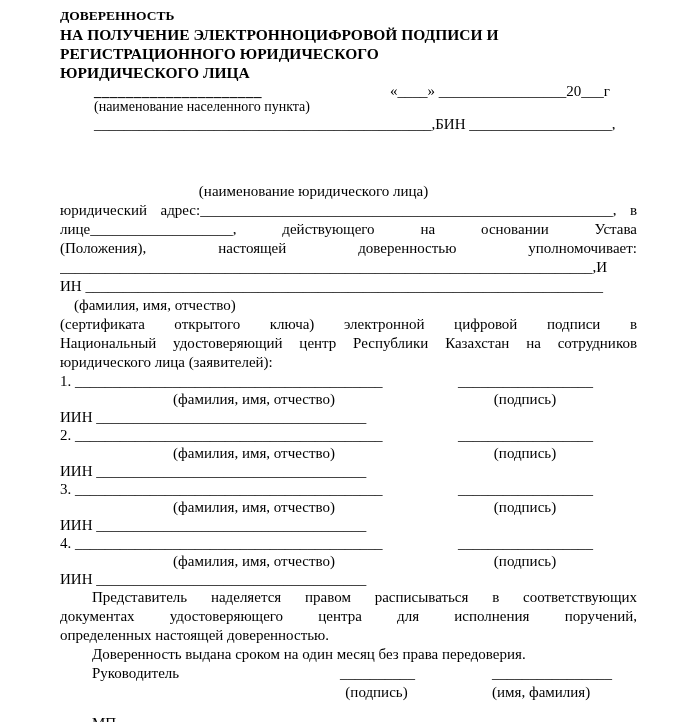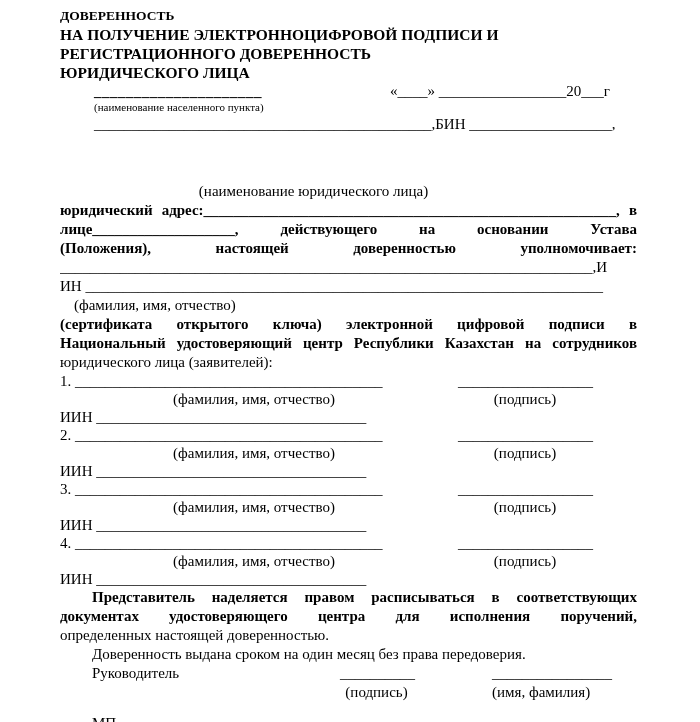--- a/index.html
+++ b/index.html
@@ -5,28 +5,28 @@
   html,body{margin:0;padding:0;background:#fff;}
   .page{
     width:700px;height:722px;box-sizing:border-box;
     background:#ffffff;color:#000000;
     font-family:"Liberation Serif","DejaVu Serif",serif;
     font-size:15px;
     padding:6px 63px 0 60px;
     overflow:hidden;
   }
   .line{height:19px;line-height:19px;white-space:nowrap;overflow:hidden;}
-  .wrapline{height:19px;line-height:19px;overflow:hidden;font-weight:bold;}
+  .wrapline{height:19px;line-height:19px;overflow:hidden;}
   .just{text-align:justify;text-align-last:justify;white-space:normal;}
   .title{font-weight:bold;white-space:normal;}
   .t1{font-size:13.5px;}
   .t2{font-size:15.5px;}
   .topline-row{display:flex;justify-content:space-between;padding-left:34px;padding-right:27px;gap:29px;}
   .bold-blank{font-weight:bold;letter-spacing:0.5px;}
-  .small-caption{height:14px;line-height:12px;font-size:11px;padding-left:34px;}
+  .small-caption{height:14px;line-height:12px;font-size:14px;padding-left:34px;}
   .entity-row{padding-left:34px;}
   .entity-cap{text-align:center;padding-right:70px;margin-top:48px;}
   .fio-indent{padding-left:14px;}
   .entry-line{height:18px;line-height:18px;white-space:nowrap;overflow:hidden;}
   .entry-row1{display:flex;justify-content:space-between;padding-right:44px;}
   .entry-caps{display:flex;justify-content:space-between;padding-right:44px;}
   .cap-left{display:inline-block;width:318px;padding-left:70px;box-sizing:border-box;text-align:center;}
   .cap-right{display:inline-block;width:136px;text-align:center;}
   .indent{text-indent:32px;}
   .head-row{position:relative;}
@@ -35,21 +35,21 @@
   .abs-name{position:absolute;left:432px;top:0;width:116px;}
   .mp-row{margin-top:12px;padding-left:32px;}
 </style>
 </head>
 <body>
 
 <div class="page">
 
   <div class="line title t1">ДОВЕРЕННОСТЬ</div>
   <div class="line title t2">НА ПОЛУЧЕНИЕ ЭЛЕКТРОННОЦИФРОВОЙ ПОДПИСИ И</div>
-  <div class="line title t2">РЕГИСТРАЦИОННОГО ДОВЕРЕННОСТЬ</div>
+  <div class="line title t2">РЕГИСТРАЦИОННОГО ЮРИДИЧЕСКОГО</div>
   <div class="line title t2">ЮРИДИЧЕСКОГО ЛИЦА</div>
 
   <div class="line topline-row">
     <span class="bold-blank">_____________________</span>
     <span>«____» _________________20___г</span>
   </div>
   <div class="small-caption">(наименование населенного пункта)</div>
 
   <div class="line entity-row">_____________________________________________,БИН ___________________,</div>
   <div class="line entity-cap">(наименование юридического лица)</div>

